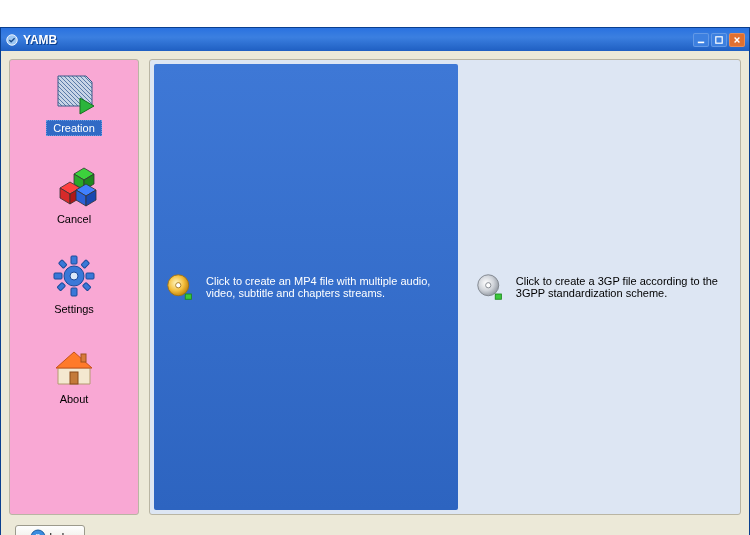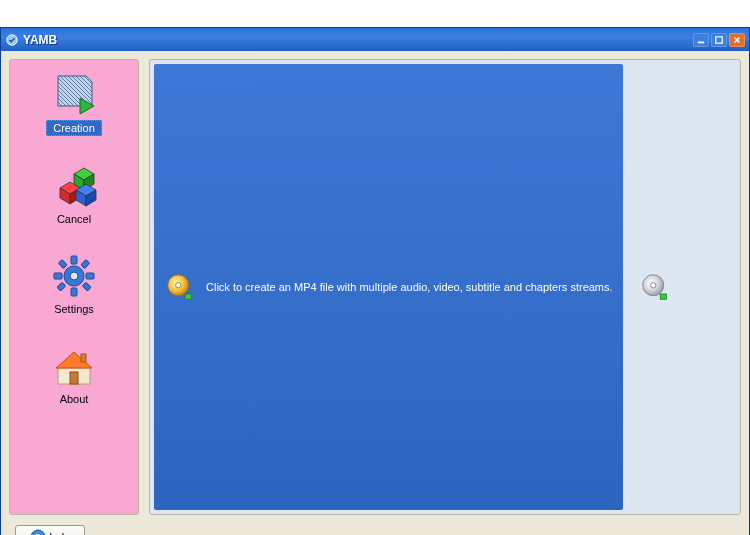--- a/index.html
+++ b/index.html
@@ -294,20 +294,21 @@
                   <stop offset="0%" stop-color="#fff"></stop>
                   <stop offset="60%" stop-color="#d0d4da"></stop>
                   <stop offset="100%" stop-color="#9aa0a8"></stop>
                 </radialGradient>
               </defs>
               <circle cx="14" cy="14" r="12" fill="url(#silv)" stroke="#7a8088"></circle>
               <circle cx="14" cy="14" r="3" fill="#fff" stroke="#7a8088"></circle>
               <rect x="22" y="24" width="7" height="6" fill="#3cc83c" stroke="#1a8a1a"></rect>
             </svg>
           </div>
+          <span>Click to create a 3GP file according to the 3GPP standardization scheme.</span>
         </div>
 
       </div>
 
     </div>
 
     <div class="bottom-bar">
       <div class="btn help">
         <span class="btn-icon">
           <svg viewBox="0 0 16 16" width="16" height="16">

